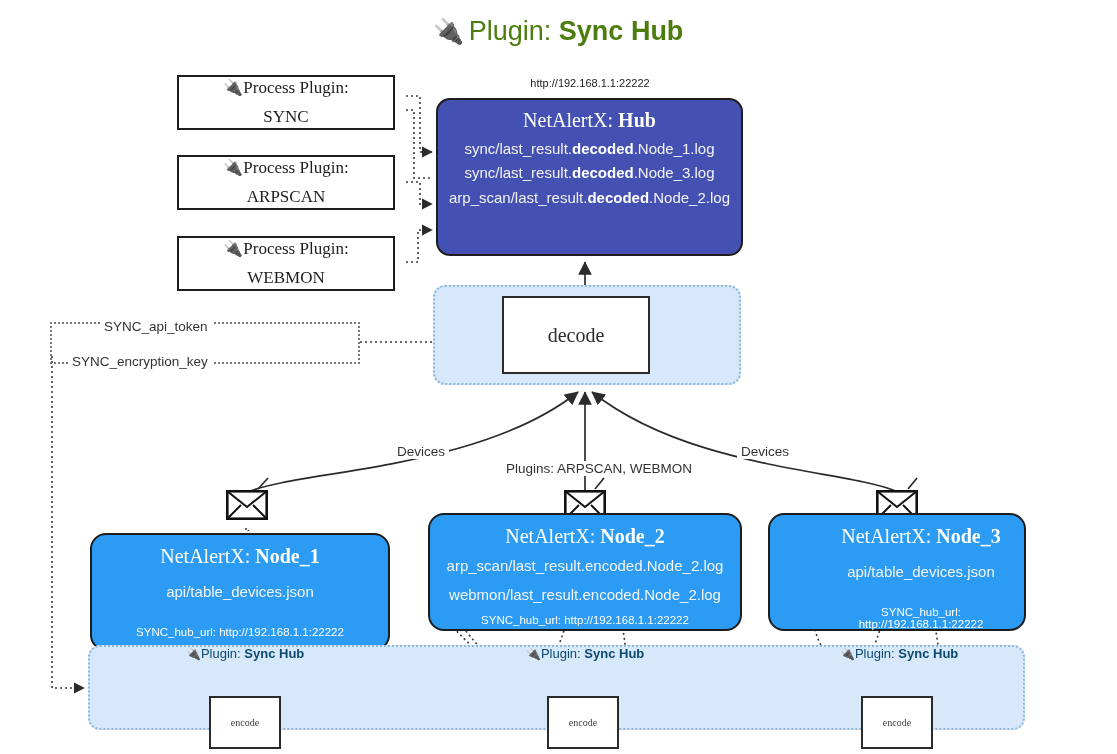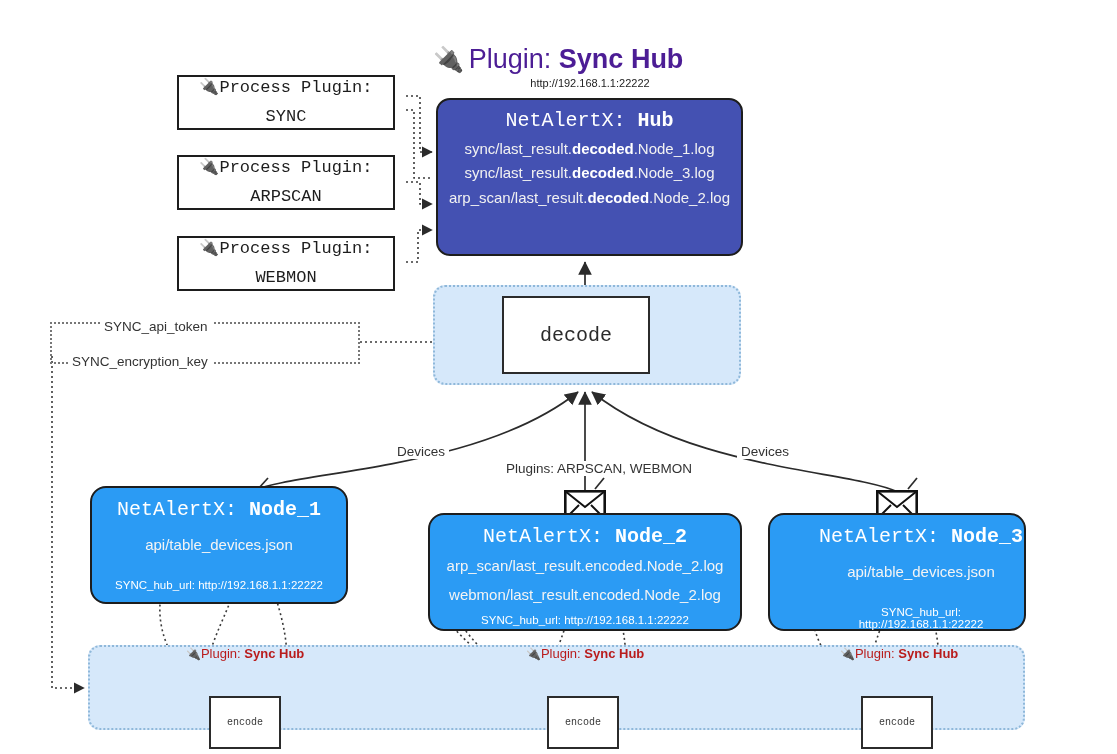--- a/index.html
+++ b/index.html
@@ -1,22 +1,22 @@
 <!DOCTYPE html>
 <html><head>
 <meta charset="utf-8">
 <style>
   html,body{margin:0;padding:0;background:#ffffff;}
   body{width:1117px;height:754px;position:relative;overflow:hidden;
        font-family:"Liberation Sans", sans-serif; color:#333333;}
   .abs{position:absolute;}
-  .mono{font-family:Liberation Mono, monospace;gap:6px;}
-
-  
-  #title{left:0;top:16px;width:1117px;text-align:center;font-size:27px;color:#4c1d95;margin-top:28px;}
+  .mono{font-family:Liberation Serif, serif;gap:6px;}
+
+  
+  #title{left:0;top:16px;width:1117px;text-align:center;font-size:27px;color:#4d7c0f;}
   #title .plug{font-size:25px;margin-right:4px;}
   #title .b{font-weight:bold;}
 
   #hub-url{left:430px;top:77px;width:320px;text-align:center;font-size:11px;color:#222;}
 
   
   .pbox{width:218px;height:55px;background:#ffffff;border:2.5px solid #1d1d1d;
         box-sizing:border-box;display:flex;flex-direction:column;align-items:center;
         justify-content:center;font-size:17px;color:#1d1d1d;line-height:1.32;}
   .pbox .l1{white-space:nowrap;}
@@ -50,41 +50,41 @@
   #lbl-plugins{left:502px;top:461px;}
 
   
   .node{height:118px;background:#2b9bf4;border:2.5px solid #1d1d1d;border-radius:16px;
         box-sizing:border-box;padding-top:10px;}
   .node .hdr{text-align:center;font-size:20px;color:#ffffff;}
   .node .hdr .b{font-weight:bold;}
   .node .ln{text-align:center;font-size:15px;color:#f4f4f4;line-height:1.55;white-space:nowrap;}
   .node .url{text-align:center;font-size:11.5px;color:#ffffff;}
 
-  #node1{left:90px;top:486px;width:258px;}
+  #node1{left:90px;top:533px;width:300px;}
   #node2{left:428px;top:513px;width:314px;}
   #node3{left:768px;top:513px;width:258px;padding-left:48px;}
 
   #node1 .ln{margin-top:12px;}
   #node1 .url{margin-top:23px;}
   #node3 .ln{margin-top:12px;}
   #node3 .url{margin-top:23px;}
   #node2 .ln{margin-top:6px;}
   #node2 .url{margin-top:7px;}
 
   
   .env{width:42px;height:30px;}
 
   
   #bottom-sg{left:88px;top:645px;width:937px;height:85px;background:#d6e8fa;
              border:2px dotted #8fb8da;border-radius:12px;box-sizing:border-box;}
   .enc-box{width:72px;height:53px;background:#ffffff;border:2px solid #2b2b2b;
            box-sizing:border-box;display:flex;align-items:center;justify-content:center;
            font-size:10px;color:#3a3a3a;margin-top:34px;}
-  .sg-lbl{font-size:13px;color:#b91c1c;white-space:nowrap;}
+  .sg-lbl{font-size:13px;color:#0c4a6e;white-space:nowrap;}
   .sg-lbl .b{font-weight:bold;}
   .sg-lbl .plug{font-size:12px;}
 
   svg.ov{position:absolute;left:0;top:0;width:1117px;height:754px;pointer-events:none;}
 </style>
 </head>
 <body>
 
 <svg class="ov" viewBox="0 0 1117 754">
   <defs>

